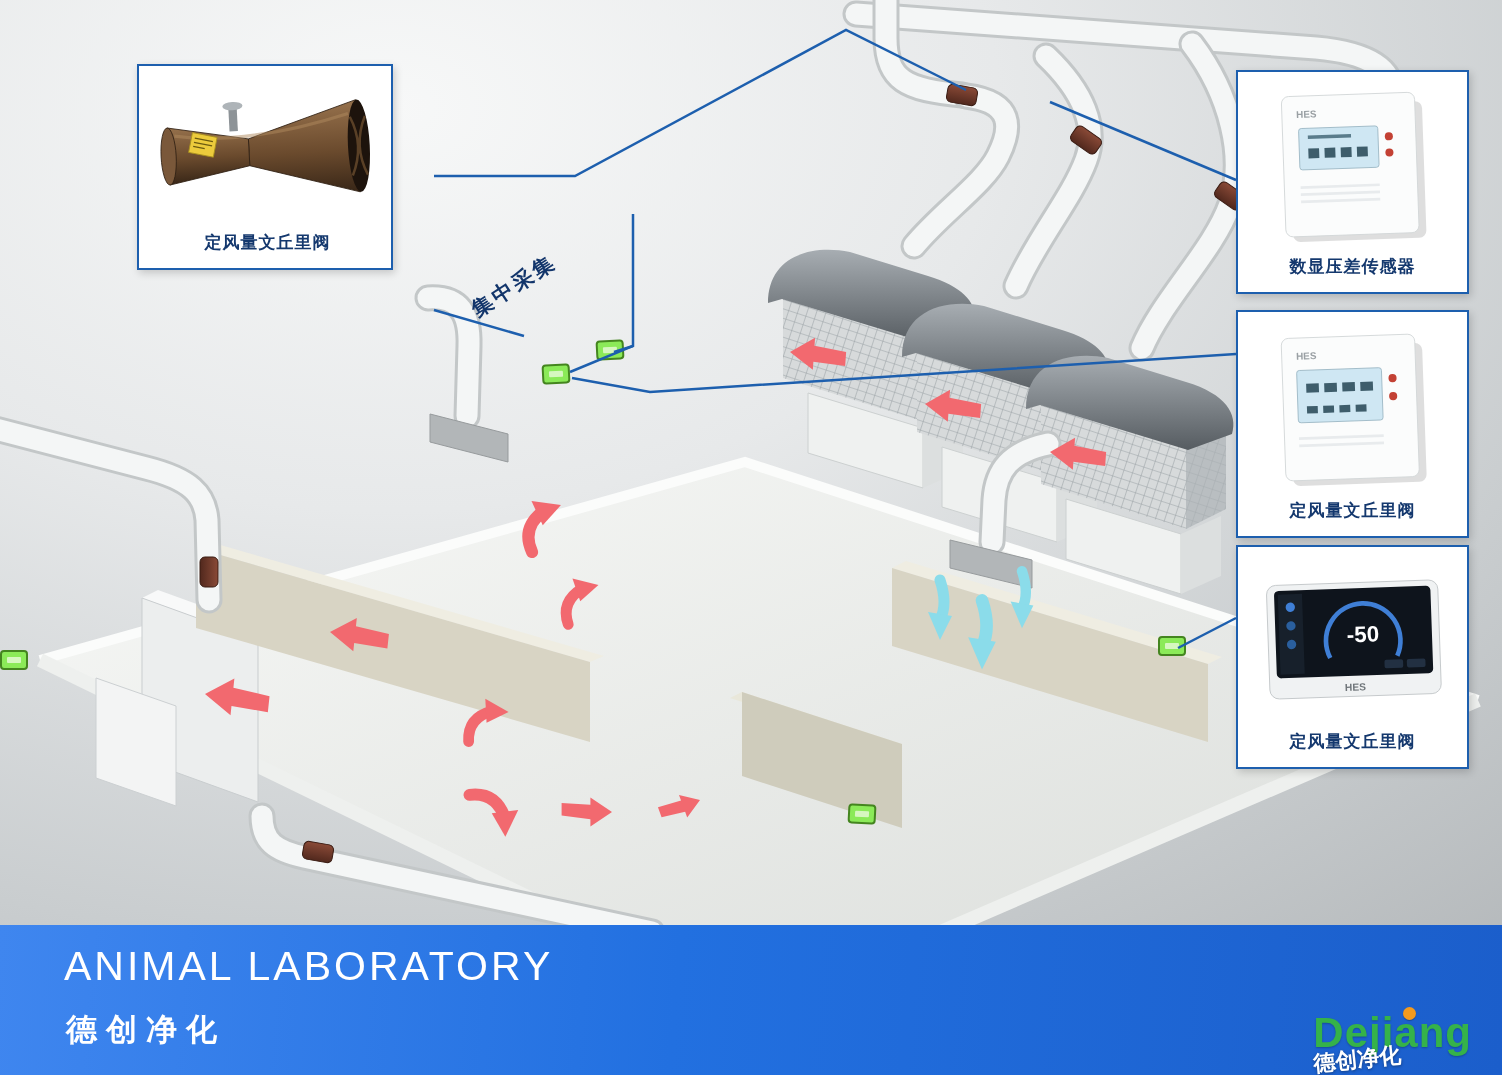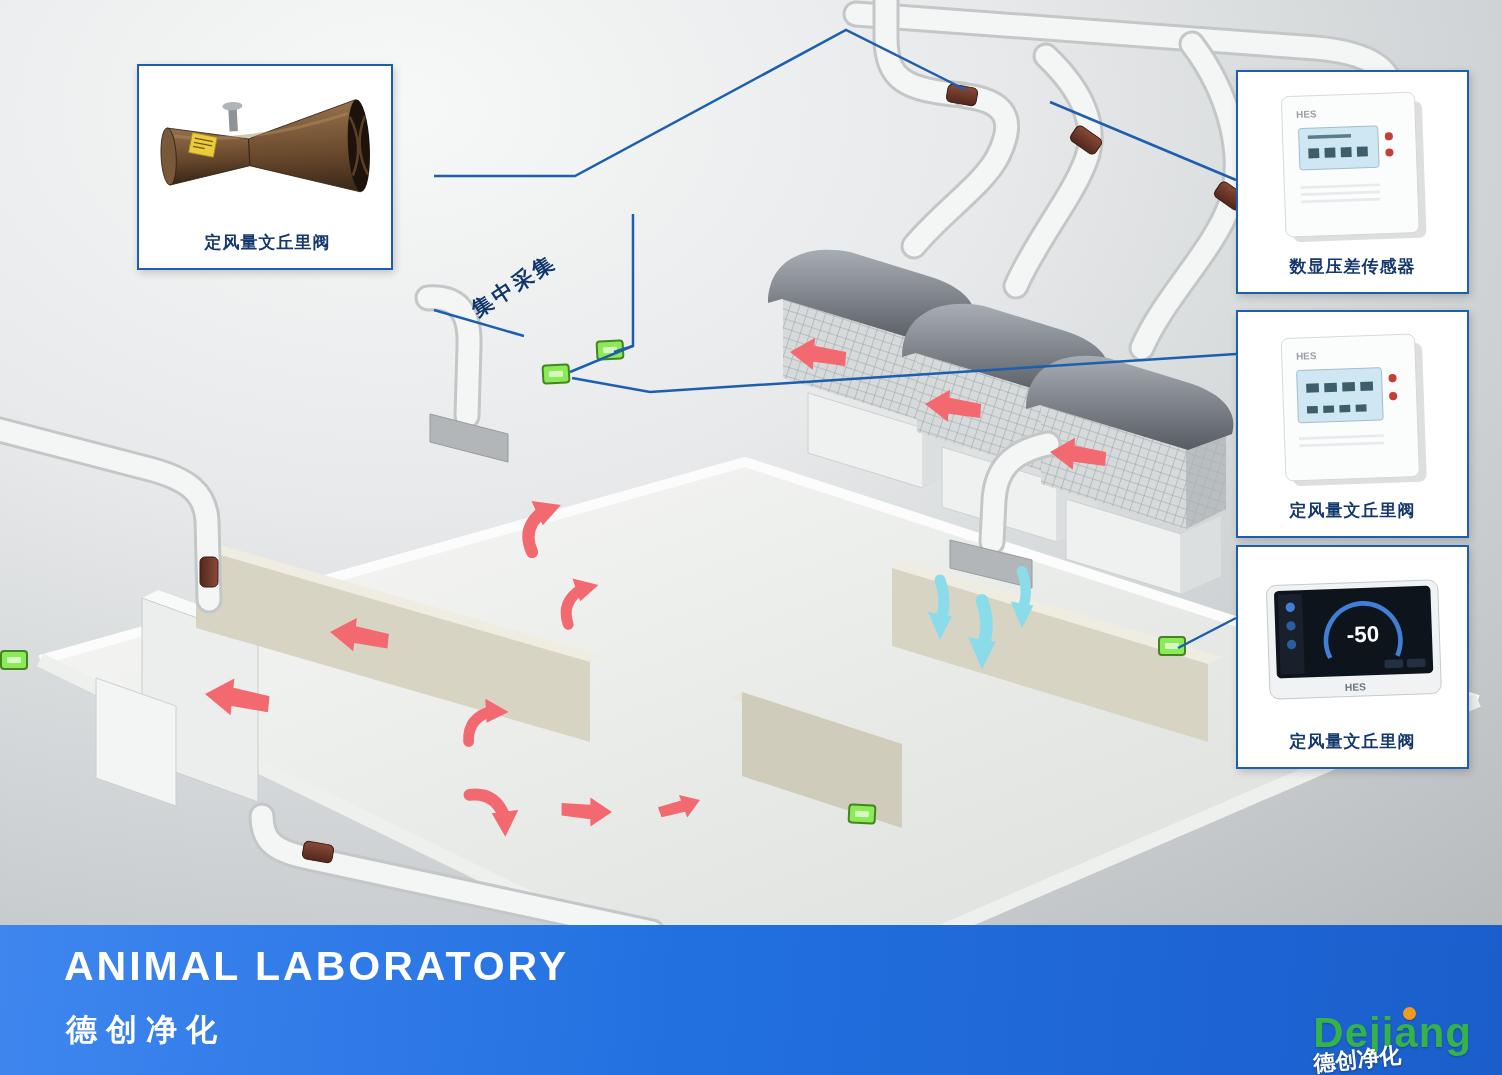--- a/index.html
+++ b/index.html
@@ -33,21 +33,21 @@
     position:absolute;left:466px;top:300px;z-index:4;
     transform:rotate(-33deg);transform-origin:left top;
     font-size:21px;font-weight:700;color:#12356b;letter-spacing:3px;
   }
   .banner{
     position:absolute;left:0;bottom:0;width:100%;height:150px;z-index:6;
     background:linear-gradient(95deg,#3f86ef 0%,#2270e0 45%,#1b5ecb 100%);
   }
   .banner-title{
     position:absolute;left:64px;top:18px;color:#ffffff;
-    font-size:41px;font-weight:700;letter-spacing:3px;
+    font-size:41px;font-weight:400;letter-spacing:3px;
   }
   .banner-subtitle{
     position:absolute;left:66px;top:84px;color:#ffffff;
     font-size:31px;font-weight:700;letter-spacing:9px;
   }
   .logo{position:absolute;right:30px;bottom:4px;z-index:7;text-align:left;}
   .logo-brand{
     position:relative;display:inline-block;
     font-size:42px;font-weight:800;letter-spacing:1px;color:#35b24a;
     text-shadow:0 1px 2px rgba(0,0,0,.25);

